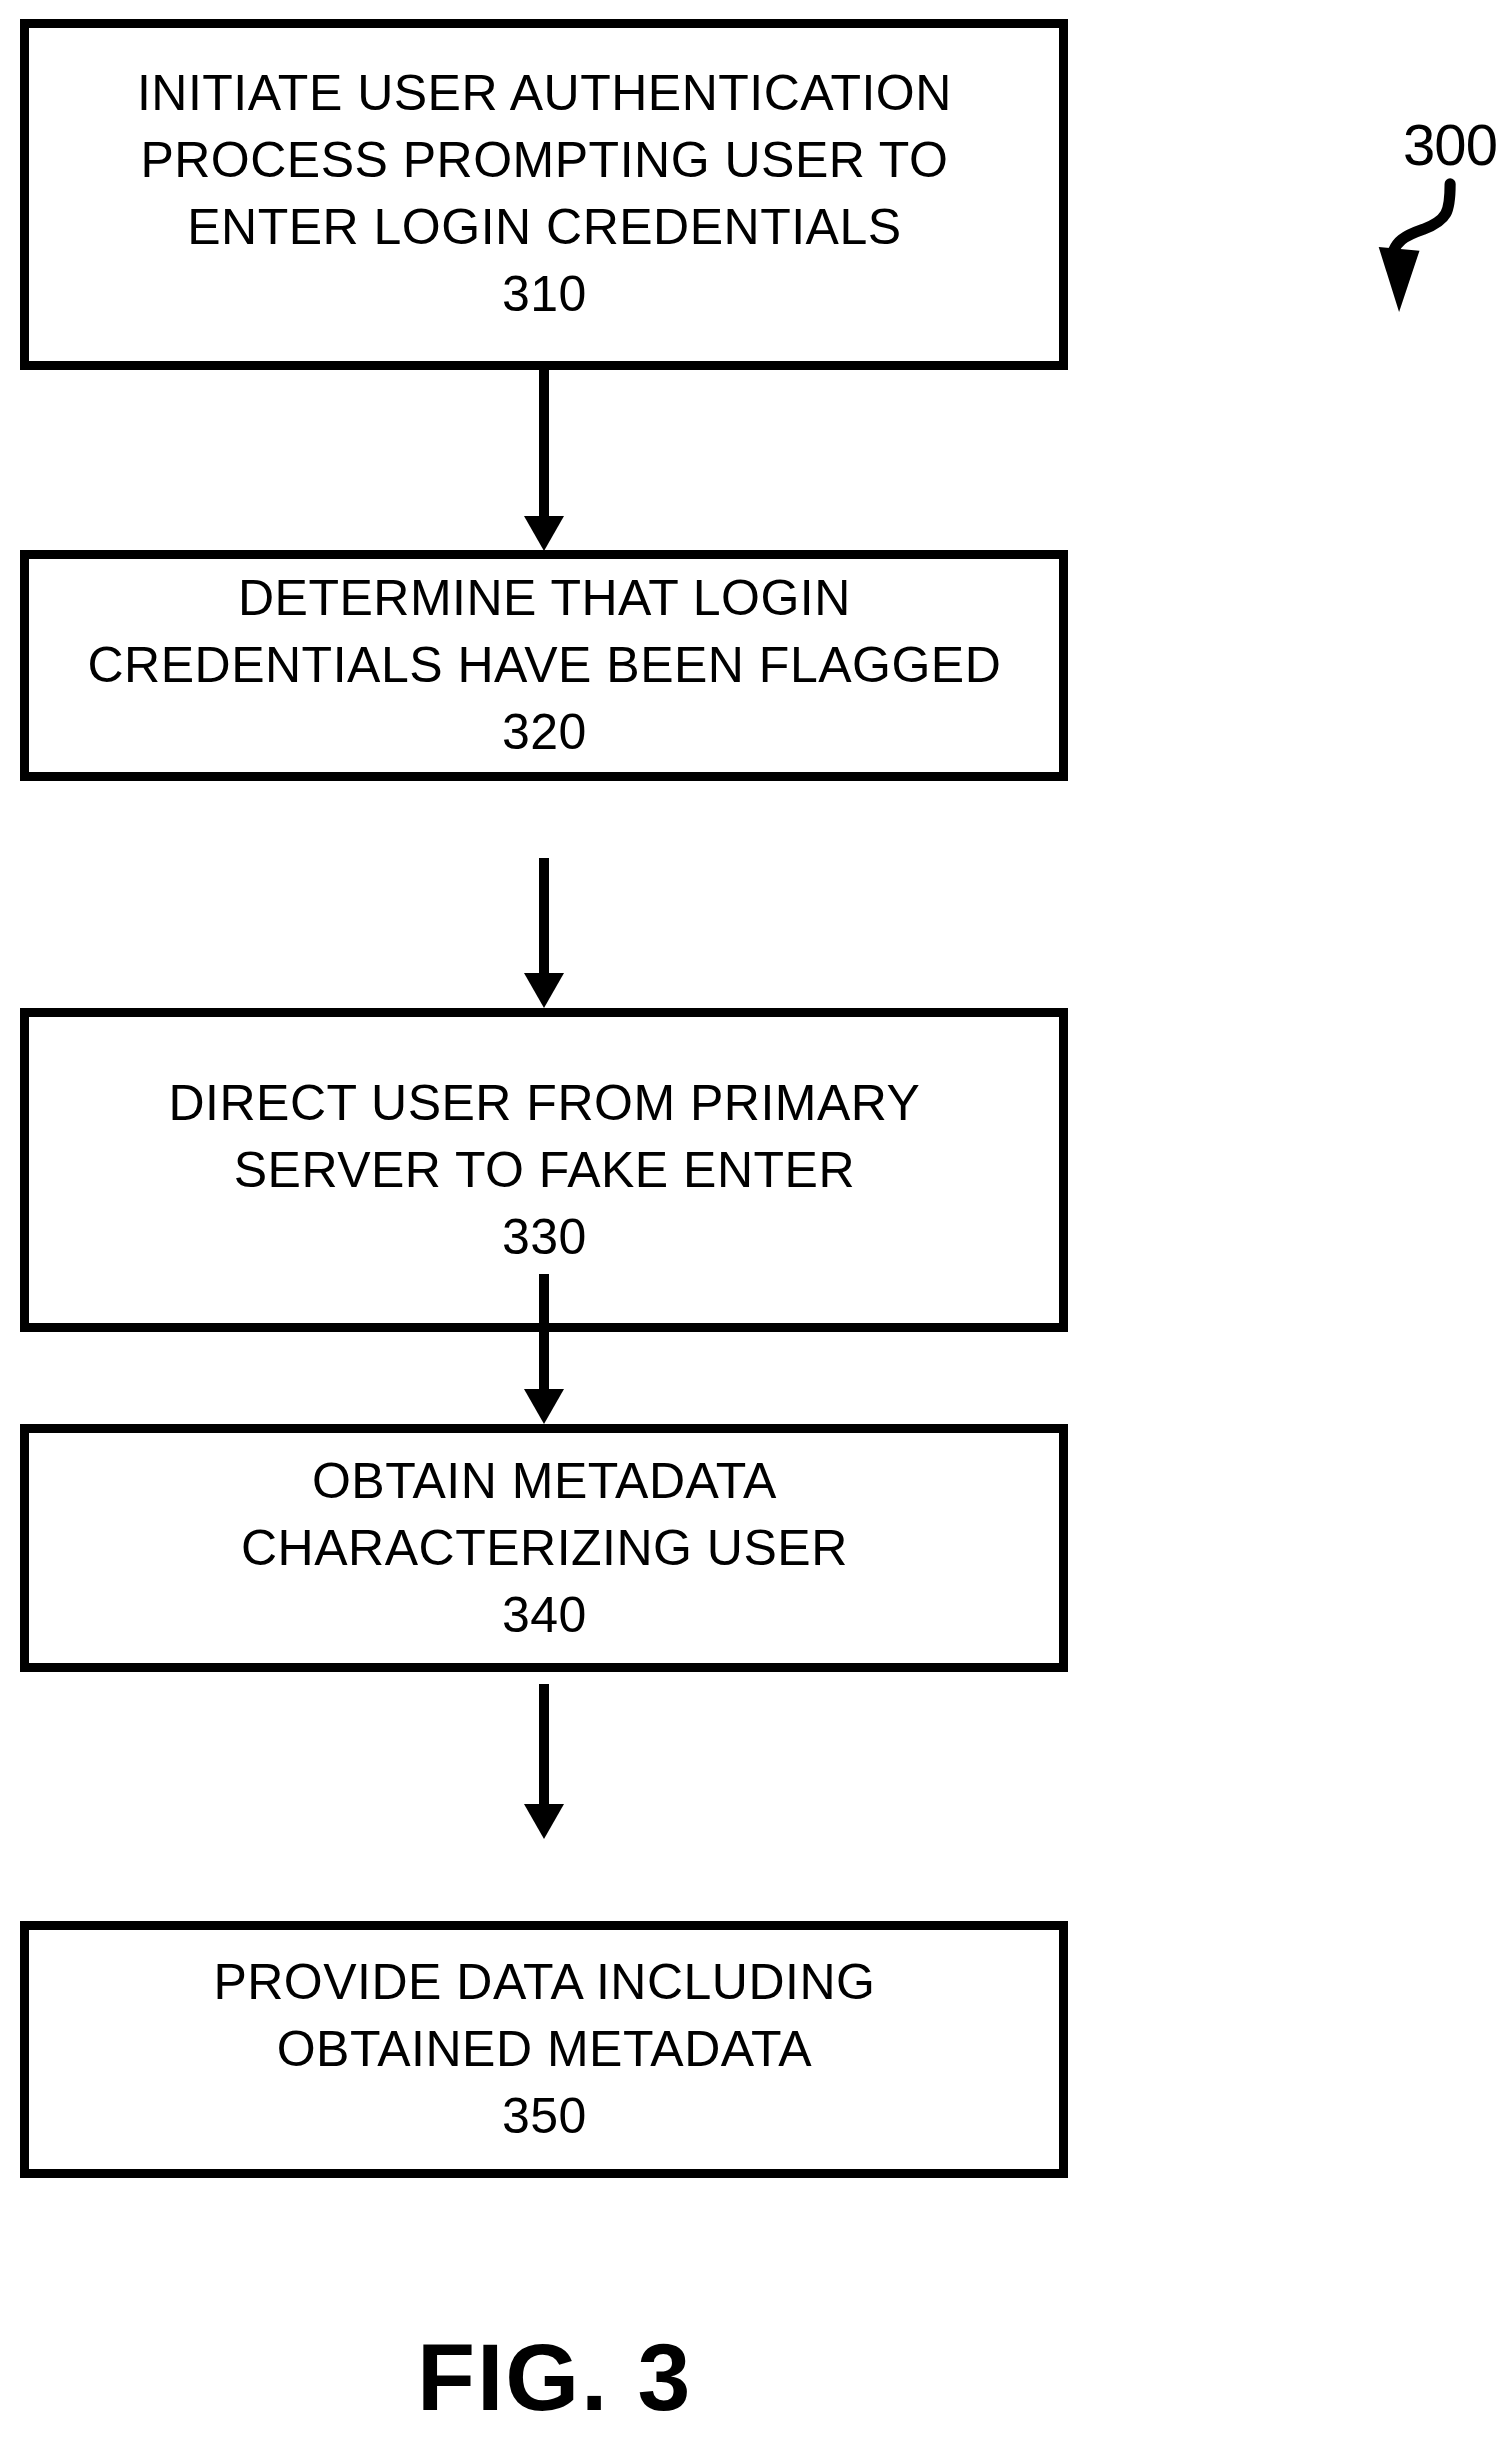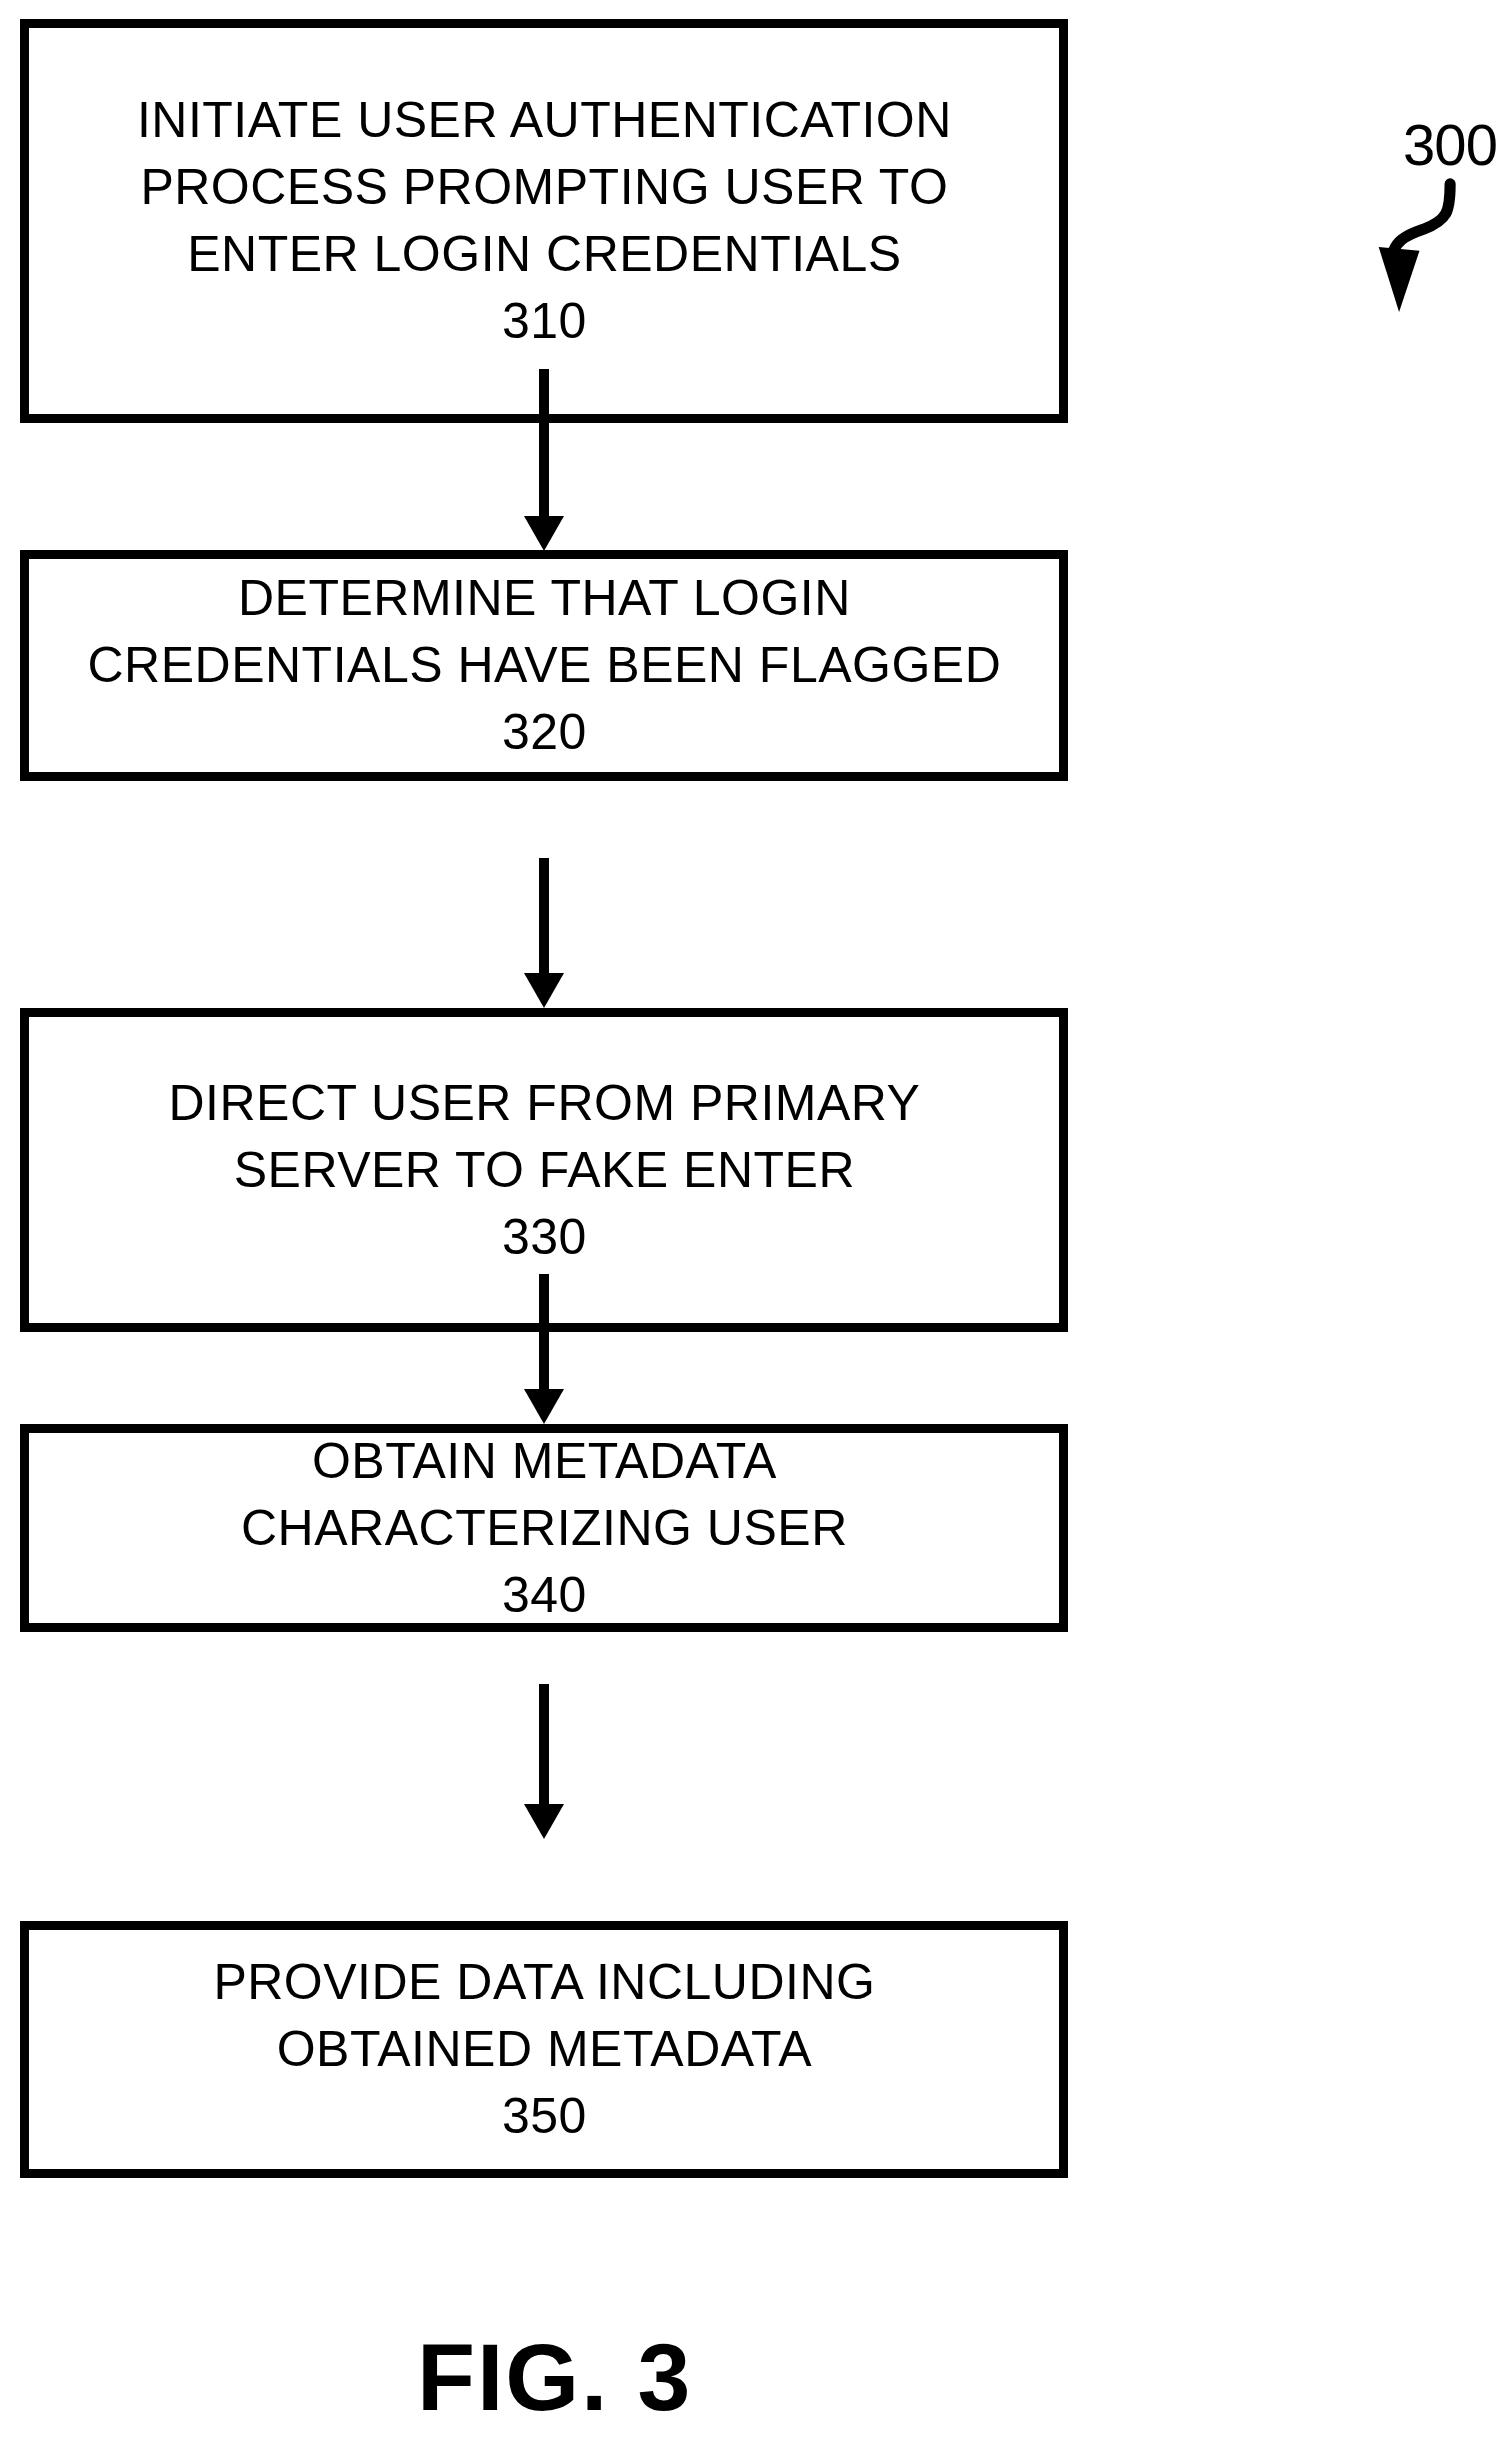--- a/index.html
+++ b/index.html
@@ -27,24 +27,24 @@
     justify-content: center;
     align-items: center;
     text-align: center;
   }
   .box-line {
     font-size: 50px;
     line-height: 67px;
     white-space: nowrap;
     letter-spacing: 0.5px;
   }
-  .box-310 { top: 18.6px;   height: 404px; }
+  .box-310 { top: 18.6px;   height: 351px; }
   .box-320 { top: 550px;  height: 231px; }
   .box-330 { top: 1008px; height: 324px; }
-  .box-340 { top: 1424px; height: 208px; }
+  .box-340 { top: 1424px; height: 248px; }
   .box-350 { top: 1921px; height: 257px; text-align: right; }
 
   .arrow-stem {
     position: absolute;
     left: 539px;
     width: 10.2px;
     background: #000000;
   }
   .arrow-head {
     position: absolute;

